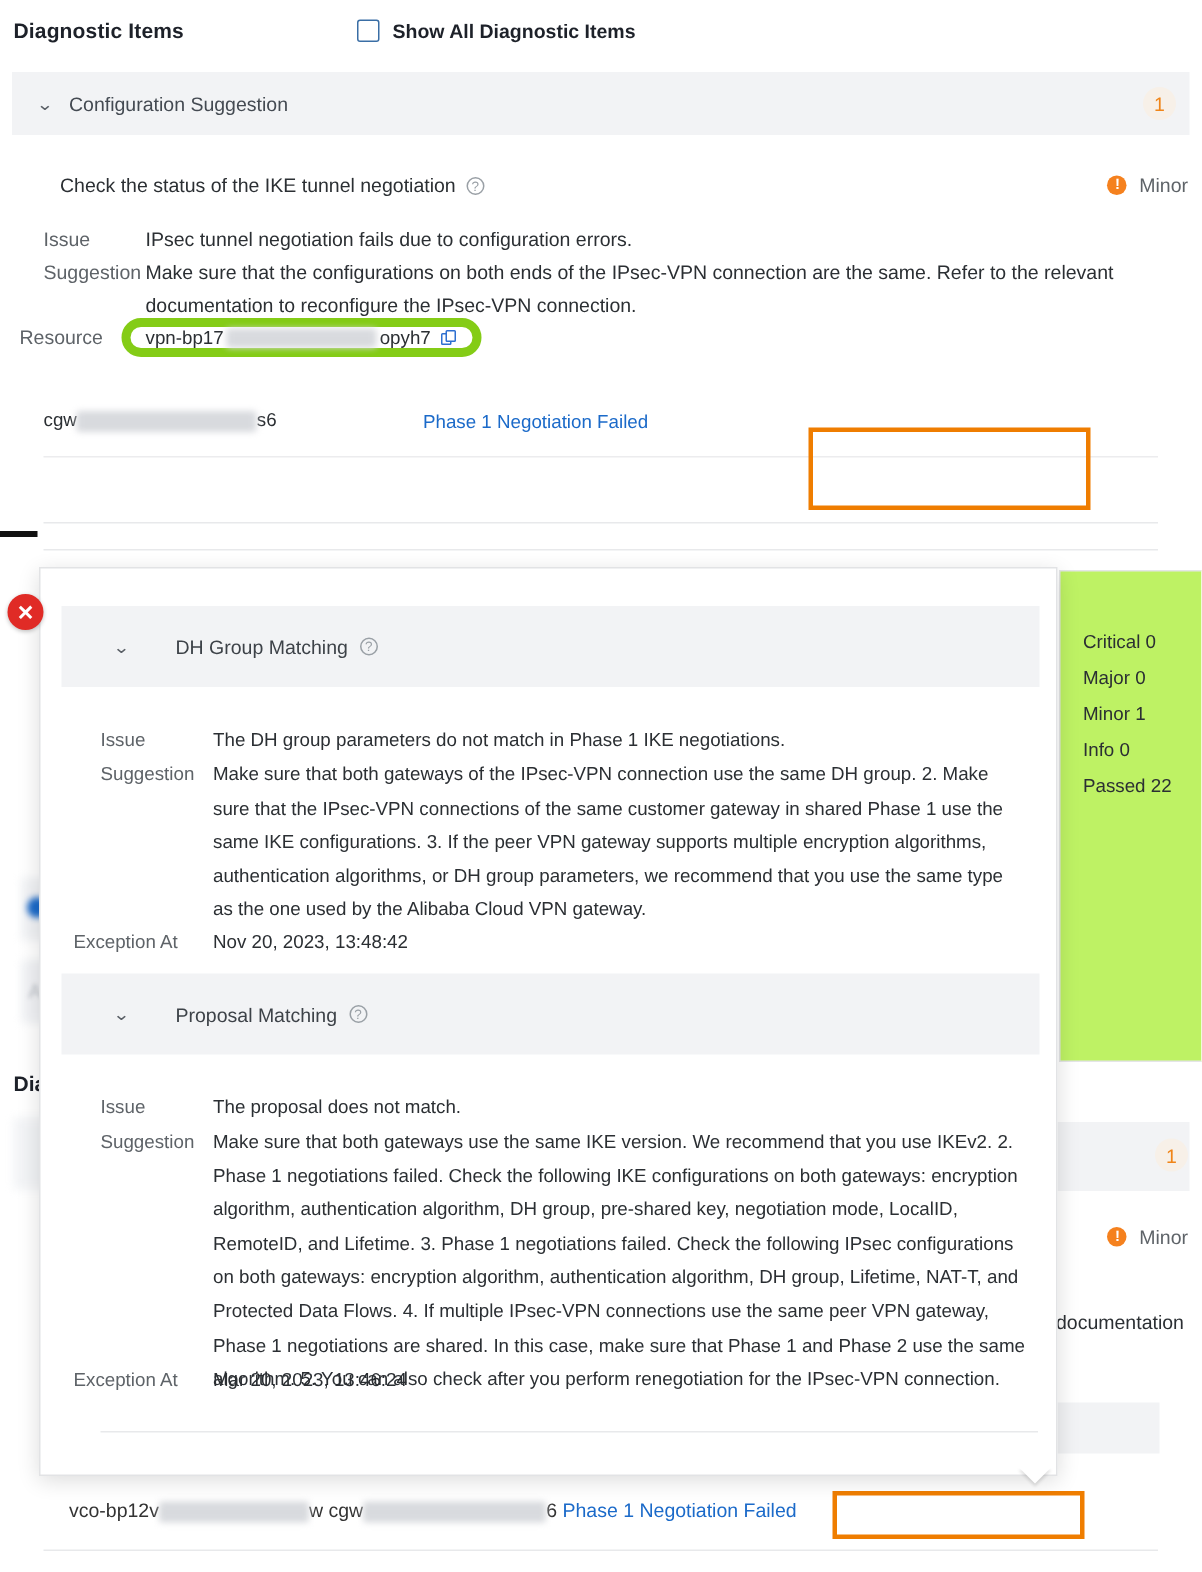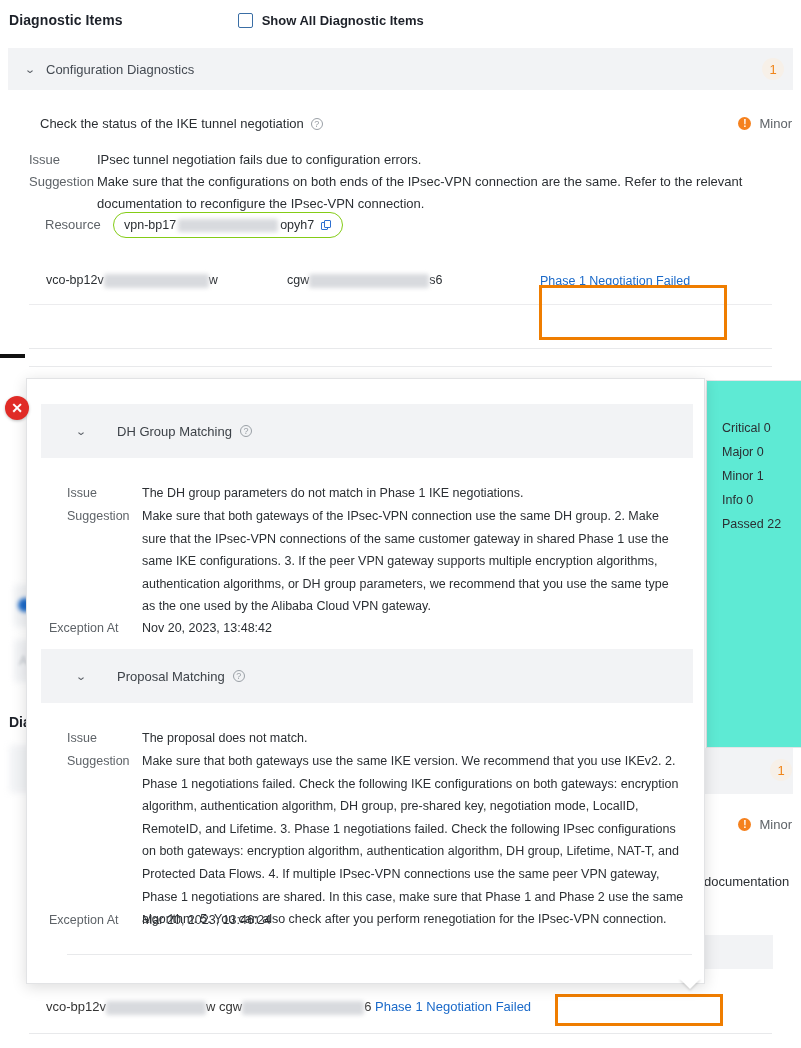--- a/index.html
+++ b/index.html
@@ -61,21 +61,21 @@
     color: #fff; font-size: 10px; font-weight: bold; line-height: 13px;
     text-align: center; margin-right: 8px;
   }
 
   .kv { position: absolute; display: flex; font-size: 13px; line-height: 22px; }
   .kv .k { color: #5e6368; width: 68px; flex: none; }
   .kv .v { color: #2b2f33; }
 
   .res-pill {
     display: inline-flex; align-items: center; height: 26px; padding: 0 10px;
-    border: 1px solid #84cc16; border-radius: 13px; background: #fff;
+    border: 6px solid #84cc16; border-radius: 13px; background: #fff;
     font-size: 12.5px; color: #2b2f33;
   }
   .redact { display: inline-block; background: #d8dade; border-radius: 2px; filter: blur(2.2px); vertical-align: middle; }
   .copy-ic { width: 11px; height: 11px; margin-left: 7px; position: relative; }
   .copy-ic i {
     position: absolute; border: 1px solid #2d6fd0; border-radius: 1px; display: block;
   }
   .copy-ic i.a { left: 0; top: 2px; width: 7px; height: 8px; background: #fff; }
   .copy-ic i.b { left: 3px; top: 0; width: 7px; height: 8px; background: #fff; }
 
@@ -123,22 +123,22 @@
     background: #f2f3f5; display: flex; align-items: center;
   }
   .m-sec-bar .chev { margin-left: 32px; }
   .m-sec-bar .m-sec-label { margin-left: 28px; font-size: 13px; color: #3d4248; }
   .m-kv { position: absolute; display: flex; font-size: 12.5px; line-height: 22.6px; }
   .m-kv .k { color: #5e6368; width: 75px; flex: none; }
   .m-kv .v { color: #2b2f33; }
 
   
   .sum-panel {
-    position: absolute; left: 706px; top: 380px; width: 95px; height: 368px;
-    background: #5eead4; border: 1px solid #e4e5e7; border-right: none;
+    position: absolute; left: 706px; top: 380px; width: 95px; height: 328px;
+    background: #bef264; border: 1px solid #e4e5e7; border-right: none;
   }
   .sum-row {
     position: absolute; left: 15px; font-size: 12.5px; color: #2b2f33; white-space: nowrap;
   }
 
   
   .bg-frag { position: absolute; }
   .blur-box { background: #e4e7ec; filter: blur(3px); }
   .dim { color: #b9bec4; }
 </style>
@@ -150,59 +150,56 @@
   <div class="hdr">
     <span class="hdr-title">Diagnostic Items</span>
     <span class="chk-wrap">
       <span class="chk-box"></span>
       <span class="chk-label">Show All Diagnostic Items</span>
     </span>
   </div>
 
   <div class="grp-bar" style="top:48px;">
     <span class="chev">⌄</span>
-    <span class="grp-label">Configuration Diagnostics</span>
+    <span class="grp-label">Configuration Suggestion</span>
     <span class="cnt-badge">1</span>
   </div>
 
   <div class="item-title-row" style="top:116px;margin-left:11px;">
     <span>Check the status of the IKE tunnel negotiation</span>
     <span class="q-icon">?</span>
   </div>
   <div class="sev" style="top:116px;">
     <span class="sev-dot">!</span>
     <span>Minor</span>
   </div>
 
   <div class="kv" style="left:29px; top:149px; width:745px;">
     <span class="k">Issue</span>
     <span class="v">IPsec tunnel negotiation fails due to configuration errors.</span>
   </div>
   <div class="kv" style="left:29px; top:171px; width:756px;">
     <span class="k">Suggestion</span>
     <span class="v">Make sure that the configurations on both ends of the IPsec-VPN connection are the same. Refer to the relevant documentation to reconfigure the IPsec-VPN connection.</span>
   </div>
-  <div class="kv" style="left:45px; top:212px;align-items:center;">
+  <div class="kv" style="left:13px; top:212px;align-items:center;">
     <span class="k" style="line-height:26px;">Resource</span>
     <span class="res-pill">
       <span>vpn-bp17</span>
       <span class="redact" style="width:100px;height:13px;margin:0 2px;"></span>
       <span>opyh7</span>
       <span class="copy-ic">
           <i class="a"></i>
           <i class="b"></i>
         </span>
     </span>
   </div>
 
   <div class="tbl" style="top:257px;">
     <div class="trow">
-      <span class="c1">
-        <span>vco-bp12v</span><span class="redact" style="width:105px;height:14px;"></span><span>w</span>
-      </span>
       <span class="c2">
         <span>cgw</span><span class="redact" style="width:120px;height:14px;"></span><span>s6</span>
       </span>
       <span class="c3 link">Phase 1 Negotiation Failed</span>
     </div>
   </div>
   <div class="hl-box" style="left:539px; top:285px; width:188px; height:55px;"></div>
 
   <div class="hrule" style="left:29px; top:348px; width:743px;"></div>
   <div class="blk-bar" style="top:354px;"></div>

